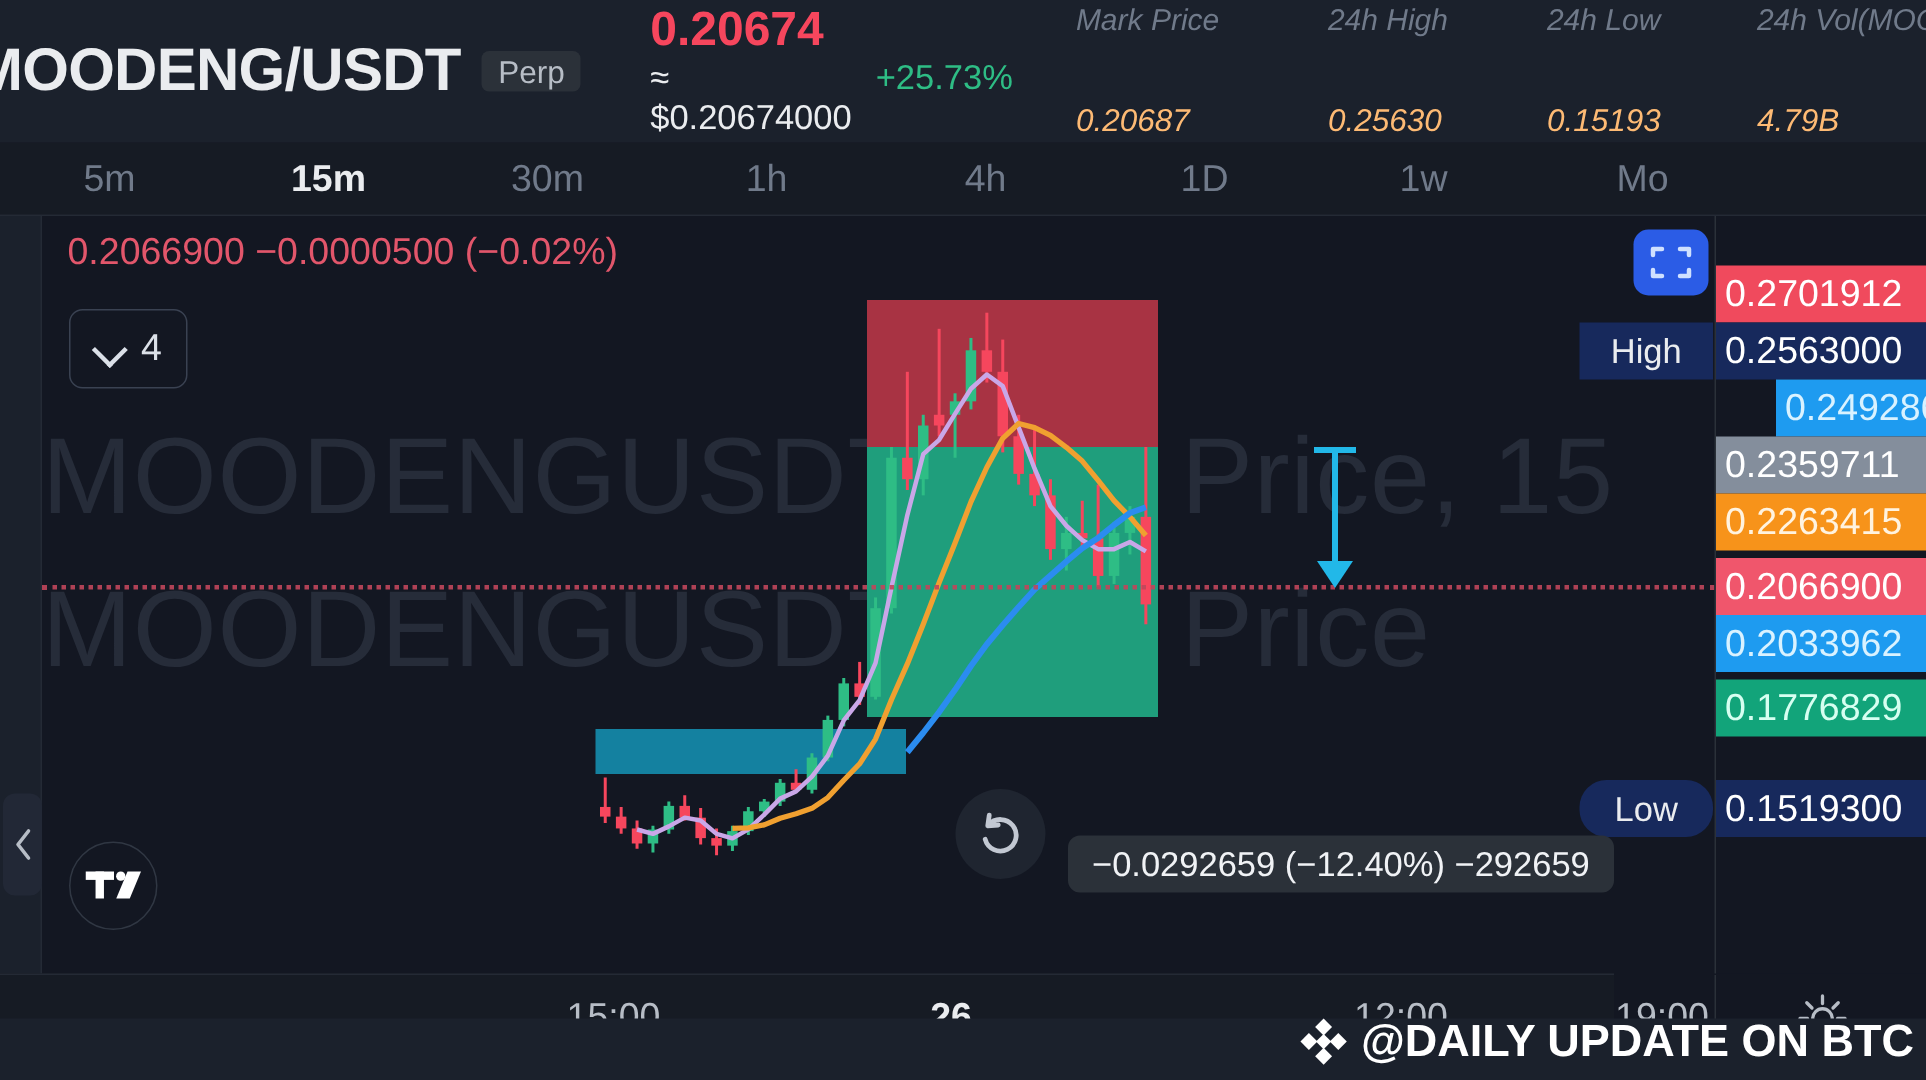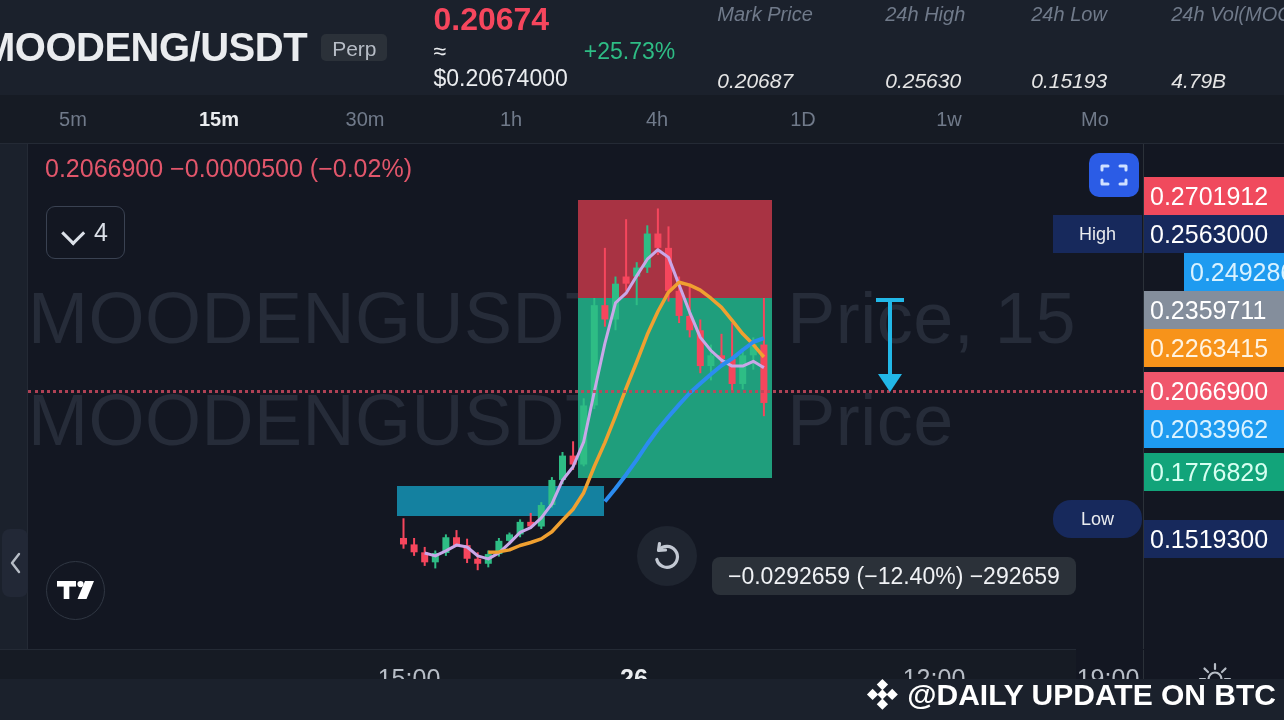--- a/index.html
+++ b/index.html
@@ -28,29 +28,29 @@
   }
   .price-block { margin-left: 46px; display: flex; flex-direction: column; gap: 2px; }
   .last-price { font-size: 32px; font-weight: 700; color: #f6465d; line-height: 1.05; }
   .sub-row { display: flex; align-items: baseline; gap: 16px; }
   .approx { font-size: 23px; color: #eaecef; font-weight: 400; }
   .chg { font-size: 23px; color: #2ebd85; font-weight: 500; }
 
   .stats { display: flex; margin-left: 42px; align-items: flex-start; }
   .stat { display: flex; flex-direction: column; gap: 7px; margin-right: 28px; font-style: italic; }
   .stat-label { font-size: 20px; color: #707a8a; white-space: nowrap; }
-  .stat-val { font-size: 21px; color: #e5e5e5; white-space: nowrap; margin-top: 36px; }
+  .stat-val { font-size: 21px; color: #fdba74; white-space: nowrap; margin-top: 36px; }
 
   
   .tf-bar {
     position: absolute; left: 0; top: 95px; width: 1284px; height: 48px;
     background: #161b24; display: flex; align-items: center;
   }
   .tf {
-    font-size: 20px; color: #707a8a; width: 146px; text-align: center;
+    font-size: 25px; color: #707a8a; width: 146px; text-align: center;
     cursor: pointer; user-select: none;
   }
   .tf.active { color: #eaecef; font-weight: 700; }
 
   
   .chart-wrap {
     position: absolute; left: 0; top: 143px; width: 1284px; height: 577px;
     background: #131722; border-top: 1px solid #242a35;
   }
   .left-rail {
@@ -146,21 +146,21 @@
     position: absolute; right: 0; top: 0; width: 141px; height: 505px;
     background: #131722; border-left: 1px solid #2b3139;
   }
   .ptag {
     position: absolute; left: 0; width: 141px; height: 38px;
     display: flex; align-items: center; padding-left: 6px;
     font-size: 25px; white-space: nowrap;
   }
   .side-tag {
     position: absolute; width: 89px; height: 38px; right: 142px;
-    background: #17295c; color: #eaecef; font-size: 18px;
+    background: #17295c; color: #eaecef; font-size: 23px;
     display: flex; align-items: center; justify-content: center; z-index: 5;
   }
 
   
   .time-axis {
     position: absolute; left: 0; top: 505px; width: 1076px; height: 54px;
     background: #161b24; border-top: 1px solid #242a35;
   }
   .tlabel {
     position: absolute; top: 14px; font-size: 25px; color: #b7bdc6;
@@ -394,21 +394,21 @@
               <line x1="10" y1="24" x2="6.5" y2="27.5"></line>
           </g>
         </svg>
       </div>
     <div class="tlabel" style="left: 409px;">15:00</div>
         <div class="tlabel bold" style="left: 634px;">26</div>
         <div class="tlabel" style="left: 934px;">12:00</div>
         <div class="tlabel" style="left: 1108px;">19:00</div>
       </div>
   <div class="side-tag" style="top: 71px;">High</div>
-      <div class="side-tag" style="top: 356px; border-radius: 18px;">Low</div>
+      <div class="side-tag" style="top: 376px; border-radius: 18px;">Low</div>
     </div>
 
   <div class="footer"></div>
 
   <div class="brand">
     <svg width="34" height="34" viewBox="0 0 34 34">
       <g fill="#ffffff">
         <rect x="13.4" y="2.6" width="8" height="8" transform="rotate(45 17.4 6.6)"></rect>
         <rect x="3.6" y="12.4" width="8" height="8" transform="rotate(45 7.6 16.4)"></rect>
         <rect x="23.2" y="12.4" width="8" height="8" transform="rotate(45 27.2 16.4)"></rect>

